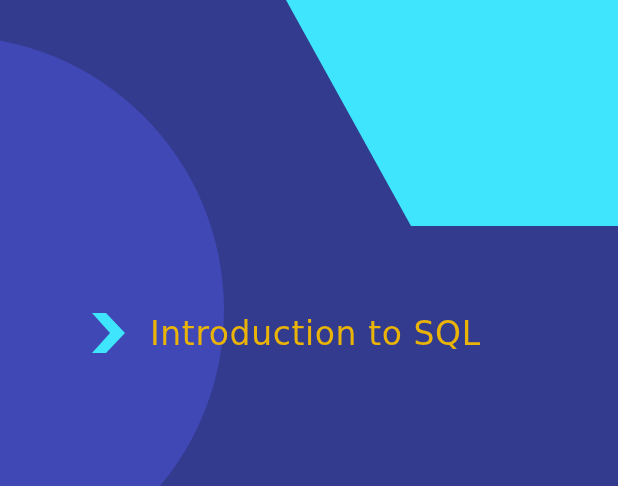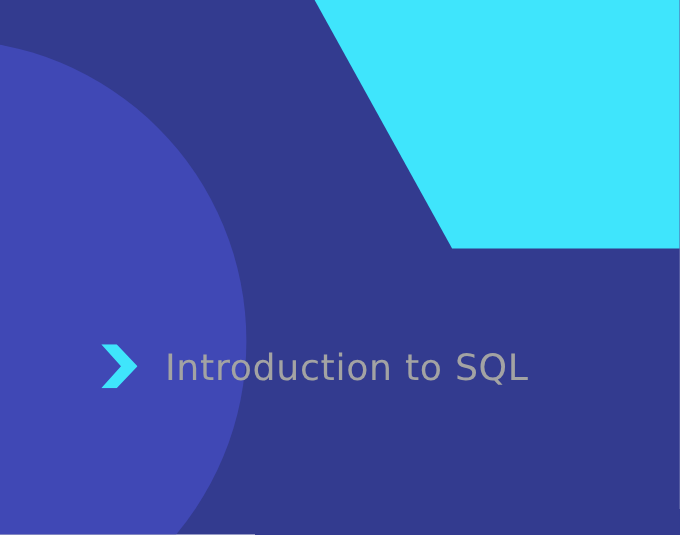--- a/index.html
+++ b/index.html
@@ -78,16 +78,16 @@
       <polygon id="shape-poly" points="286,0 618,0 618,226 411,226" fill="#3fe5fc"></polygon>
     </svg>
   </div>
 
   <div id="title-block">
     <span id="chevron-icon">
       <svg viewBox="0 0 33 40" xmlns="http://www.w3.org/2000/svg">
         <polygon id="shape-chevron" points="0,0 14,0 33,20 14,40 0,40 18,20" fill="#3fe5fc"></polygon>
       </svg>
     </span>
-    <h1 id="slide-title" style="color: #a3a3a3;">Introduction to SQL</h1>
+    <h1 id="slide-title" style="color: #eab308;">Introduction to SQL</h1>
   </div>
 
 </div>
 
 </body></html>

